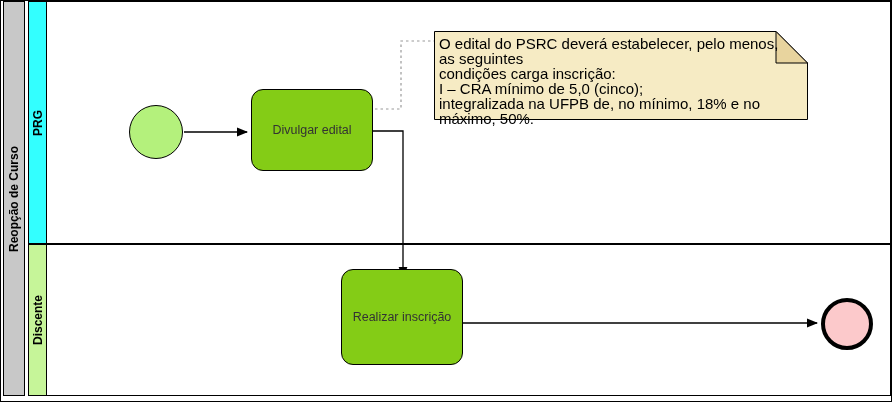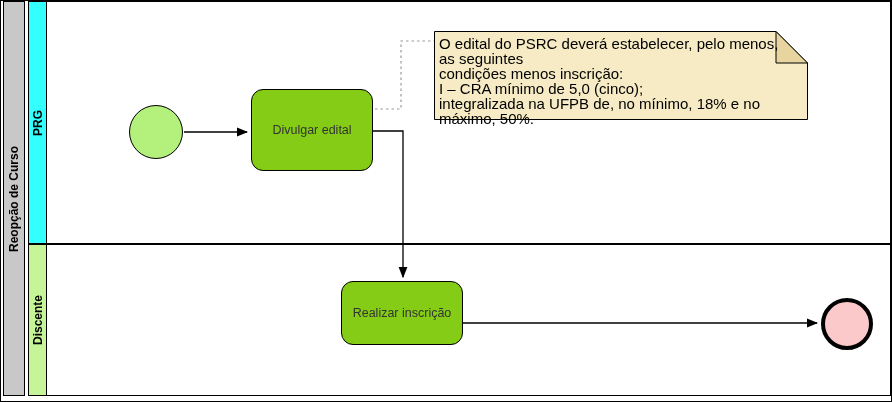--- a/index.html
+++ b/index.html
@@ -42,21 +42,21 @@
     left:820px;top:297px;width:52px;height:52px;
     background:#fcc9cb;border:4px solid #000;
   }
   .task{
     position:absolute;width:122px;box-sizing:border-box;
     background:#84cc16;border:1.5px solid #000;border-radius:12px;
     display:flex;align-items:center;justify-content:center;
     font-size:12.5px;color:#333;text-align:center;
   }
   .task.divulgar{left:250px;top:88px;height:82px;}
-  .task.realizar{left:340px;top:280px;height:64px;text-align:center;}
+  .task.realizar{left:340px;top:268px;height:96px;text-align:center;}
   
   .note{position:absolute;left:433px;top:30px;width:374px;height:89px;}
   .note svg{position:absolute;left:0;top:0;}
   .note-text{
     position:absolute;left:5px;top:5px;width:340px;
     font-size:15px;line-height:15px;color:#000;
   }
   
   .connectors{position:absolute;left:0;top:0;pointer-events:none;}
 </style>
@@ -102,19 +102,19 @@
 
   <div class="event end"></div>
 
   <div class="note">
     <svg width="374" height="89">
       <polygon points="0.5,0.5 342,0.5 373.5,32 373.5,88.5 0.5,88.5" fill="#f6ebc4" stroke="#000" stroke-width="1"></polygon>
       <polygon points="342,0.5 342,32 373.5,32" fill="#e8d49e" stroke="#000" stroke-width="1"></polygon>
     </svg>
     <div class="note-text">
       <div>O edital do PSRC deverá estabelecer, pelo menos, as seguintes</div>
-      <div>condições menos inscrição:</div>
+      <div>condições carga inscrição:</div>
       <div>I – CRA mínimo de 5,0 (cinco);</div>
       <div>integralizada na UFPB de, no mínimo, 18% e no máximo, 50%.</div>
     </div>
   </div>
 
 </div>
 
 </body></html>

